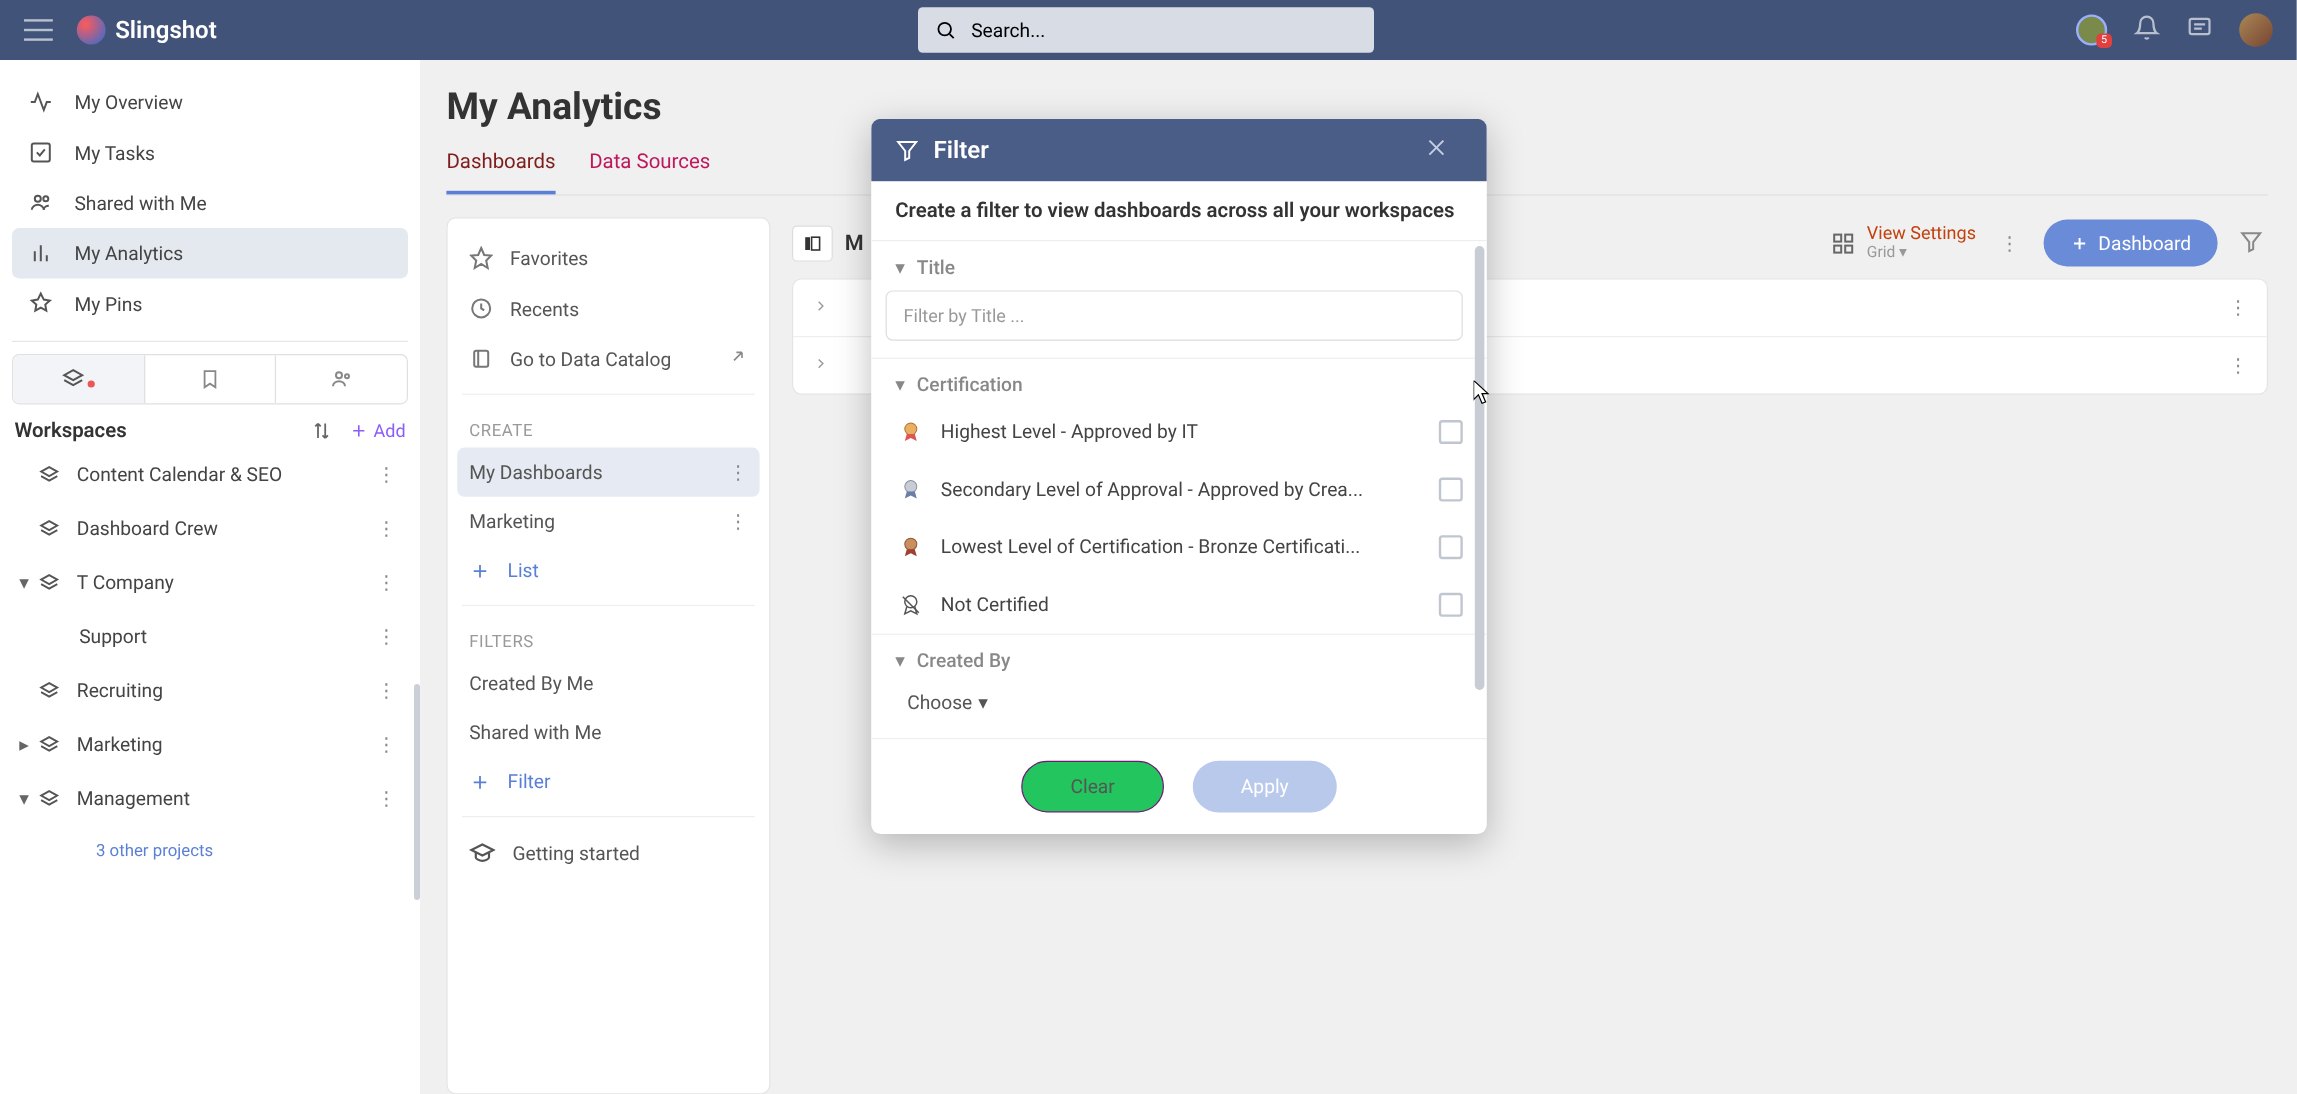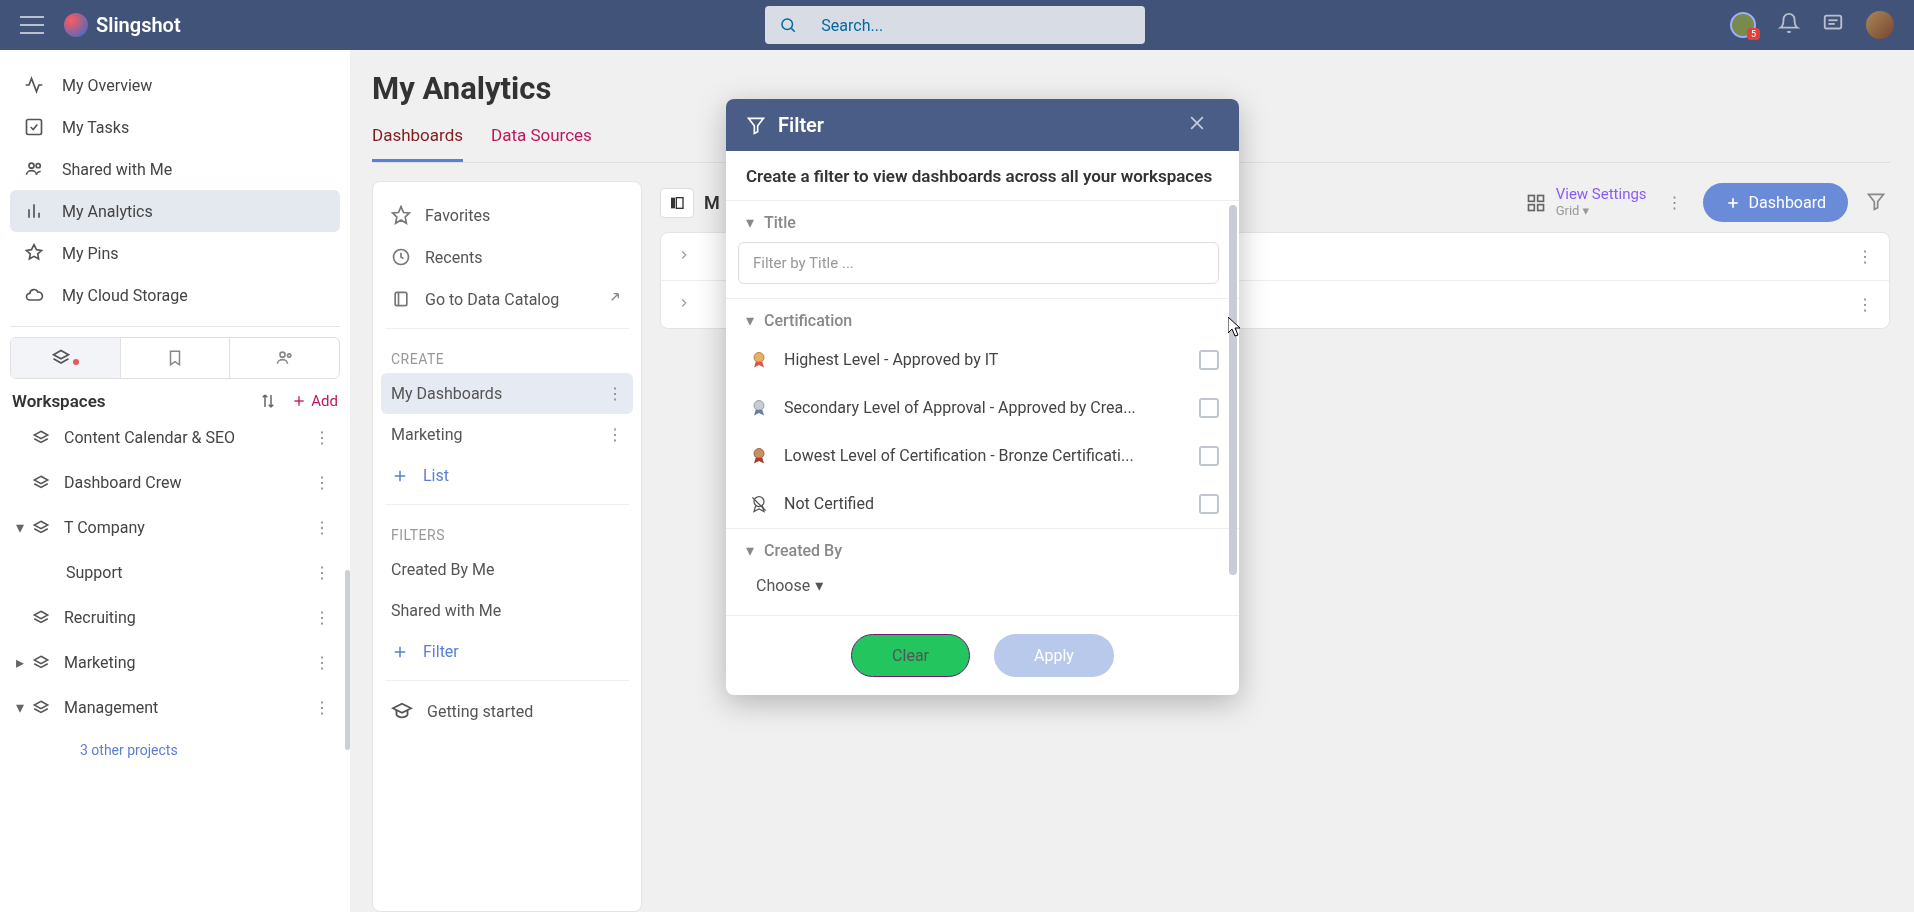--- a/index.html
+++ b/index.html
@@ -3,21 +3,21 @@
 <meta charset="utf-8">
 <style>
 * { box-sizing: border-box; margin: 0; padding: 0; font-family: -apple-system, BlinkMacSystemFont, "Segoe UI", Roboto, Helvetica, Arial, sans-serif; }
 body { background: #f0f0f0; width: 1914px; height: 912px; overflow: hidden; position: relative; }
 
 .topbar { height: 50px; background: #42537a; display: flex; align-items: center; padding: 0 20px; }
 .hamburger { width: 24px; height: 18px; display: flex; flex-direction: column; justify-content: space-between; cursor: pointer; }
 .hamburger span { height: 2px; background: #b8c0d0; }
 .logo-wrap { display: flex; align-items: center; margin-left: 20px; color: #fff; font-weight: 600; font-size: 20px; }
 .logo-img { width: 24px; height: 24px; margin-right: 8px; border-radius: 50%; background: radial-gradient(circle at 30% 30%, #ff5a5a, #2a6dd6); }
-.searchbox { margin-left: auto; margin-right: auto; width: 380px; height: 38px; background: #d8dce4; border-radius: 4px; display: flex; align-items: center; padding: 0 14px; color: #0369a1; gap: 12px; }
+.searchbox { margin-left: auto; margin-right: auto; width: 380px; height: 38px; background: #d8dce4; border-radius: 4px; display: flex; align-items: center; padding: 0 14px; color: #000000; }
 .searchbox svg { margin-right: 12px; }
 .topbar-right { display: flex; align-items: center; gap: 22px; }
 .top-icon { color: #b8c0d0; position: relative; }
 .avatar-sm { width: 26px; height: 26px; border-radius: 50%; background: #7a8a4a; border: 2px solid #9ab0ff; }
 .avatar-topuser { width: 28px; height: 28px; border-radius:50%; background: linear-gradient(135deg,#a85,#743); }
 .notif-badge { position:absolute; bottom:-2px; right:-4px; background:#e04040; color:#fff; font-size:9px; padding:1px 4px; border-radius:4px; }
 
 .main { display: flex; height: calc(100% - 50px); }
 
 .sidebar { width: 350px; background: #fff; padding: 14px 10px 0 10px; display:flex; flex-direction:column; position:relative; }
@@ -25,21 +25,21 @@
 .sb-item.active { background:#e4e8ef; }
 .sb-item svg, .sb-item .sb-ic { margin-right:18px; color:#555; flex-shrink:0; }
 .sb-divider { border-top:1px solid #e6e6e6; margin:10px 0; }
 .sb-toolbar { display:flex; border:1px solid #e0e0e0; border-radius:6px; overflow:hidden; }
 .sb-toolbar .tbtn { flex:1; display:flex; align-items:center; justify-content:center; padding:10px 0; border-right:1px solid #e0e0e0; }
 .sb-toolbar .tbtn:last-child { border-right:none; }
 .sb-toolbar .tbtn.active { background:#f2f4f7; }
 .ws-head { display:flex; align-items:center; padding:12px 2px 4px 2px; }
 .ws-head-title { font-size:17px; font-weight:600; color:#333; }
 .ws-head-actions { margin-left:auto; display:flex; align-items:center; gap:14px; color:#666; }
-.ws-add { color:#be185d; display:flex; align-items:center; gap:4px; font-size:15px;text-align:center; }
+.ws-add { color:#8b5cf6; display:flex; align-items:center; gap:4px; font-size:15px;text-align:center; }
 .ws-item { display:flex; align-items:center; padding:11px 6px; font-size:16px; color:#444; }
 .ws-item .chev { width:14px; color:#666; margin-right:2px; }
 .ws-item .layers { margin-right:14px; color:#555; }
 .ws-item .name { flex:1; white-space:nowrap; overflow:hidden; text-overflow:ellipsis; }
 .ws-item .more { color:#888; padding:2px 4px; }
 .ws-sub { padding-left:56px; }
 .ws-footer { padding:10px 0 14px 70px; }
 .ws-footer a { color:#5a7fd6; font-size:14px; text-decoration:none; }
 .sidebar-scroll-indicator { position:absolute; right:0; top:520px; width:5px; height:180px; background:#cbd0d8; border-radius:3px; }
 
@@ -62,21 +62,21 @@
 .cp-getting .cp-ic { color:#555; }
 
 .grid-panel { flex:1; display:flex; flex-direction:column; }
 .gp-header { display:flex; align-items:center; padding:2px 0 10px 0; gap:10px; }
 .gp-collapse { width:34px; height:30px; border:1px solid #ddd; border-radius:4px; background:#fff; display:flex; align-items:center; justify-content:center; color:#333; }
 .gp-title { font-size:18px; font-weight:600; color:#333; }
 .gp-right { margin-left:auto; display:flex; align-items:center; gap:14px; }
 .viewset { display:flex; align-items:center; gap:10px; color:#888; }
 .viewset .gridic { color:#666; }
 .viewset .txt { line-height:1.15; }
-.viewset .txt .t1 { font-size:15px; color:#8b5cf6;text-align:right; }
+.viewset .txt .t1 { font-size:15px; color:#c2410c;text-align:right; }
 .viewset .txt .t2 { font-size:13px; color:#999; display:flex; align-items:center; gap:3px; }
 .gp-more { color:#888; padding:2px 6px; }
 .gp-newbtn { background:#6a8bd8; color:#fff; border:none; border-radius:22px; padding:10px 22px; font-size:16px; display:flex; align-items:center; gap:8px; cursor:pointer; }
 .gp-filterbtn { color:#888; padding:0 4px; }
 .gp-list { background:#fff; border:1px solid #e4e4e4; border-radius:8px; }
 .gp-row { display:flex; align-items:center; padding:14px 16px; border-bottom:1px solid #eee; }
 .gp-row:last-child { border-bottom:none; }
 .gp-row .chev { color:#999; }
 .gp-row .rmore { margin-left:auto; color:#888; }
 
@@ -180,26 +180,20 @@
           <line x1="12" y1="20" x2="12" y2="4"></line>
           <line x1="18" y1="20" x2="18" y2="14"></line>
         </svg>
       <span>My Analytics</span>
     </div>
     <div class="sb-item">
       <svg class="sb-ic" width="20" height="20" viewBox="0 0 24 24" fill="none" stroke="currentColor" stroke-width="2">
           <path d="M12 2l3 6 6 1-4.5 4 1 6-5.5-3-5.5 3 1-6L3 9l6-1z"></path>
         </svg>
       <span>My Pins</span>
-    </div>
-    <div class="sb-item">
-      <svg class="sb-ic" width="20" height="20" viewBox="0 0 24 24" fill="none" stroke="currentColor" stroke-width="2">
-          <path d="M18 18H7a4 4 0 0 1 0-8 5 5 0 0 1 9.6-1.5A3.5 3.5 0 0 1 18 18z"></path>
-        </svg>
-      <span>My Cloud Storage</span>
     </div>
 
     <div class="sb-divider"></div>
 
     <div class="sb-toolbar">
       <div class="tbtn active">
         <svg width="20" height="20" viewBox="0 0 24 24" fill="none" stroke="#555" stroke-width="2">
             <polygon points="12 3 21 8 12 13 3 8"></polygon>
             <polyline points="3 13 12 18 21 13"></polyline>
           </svg>

